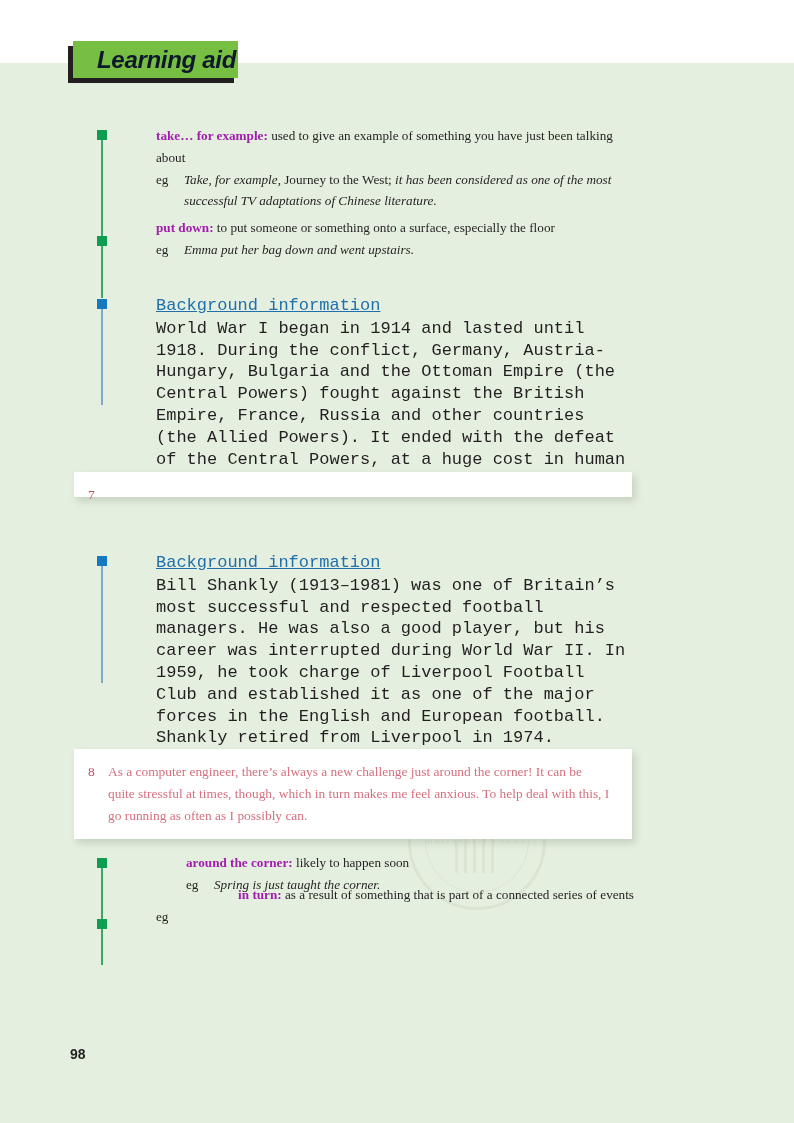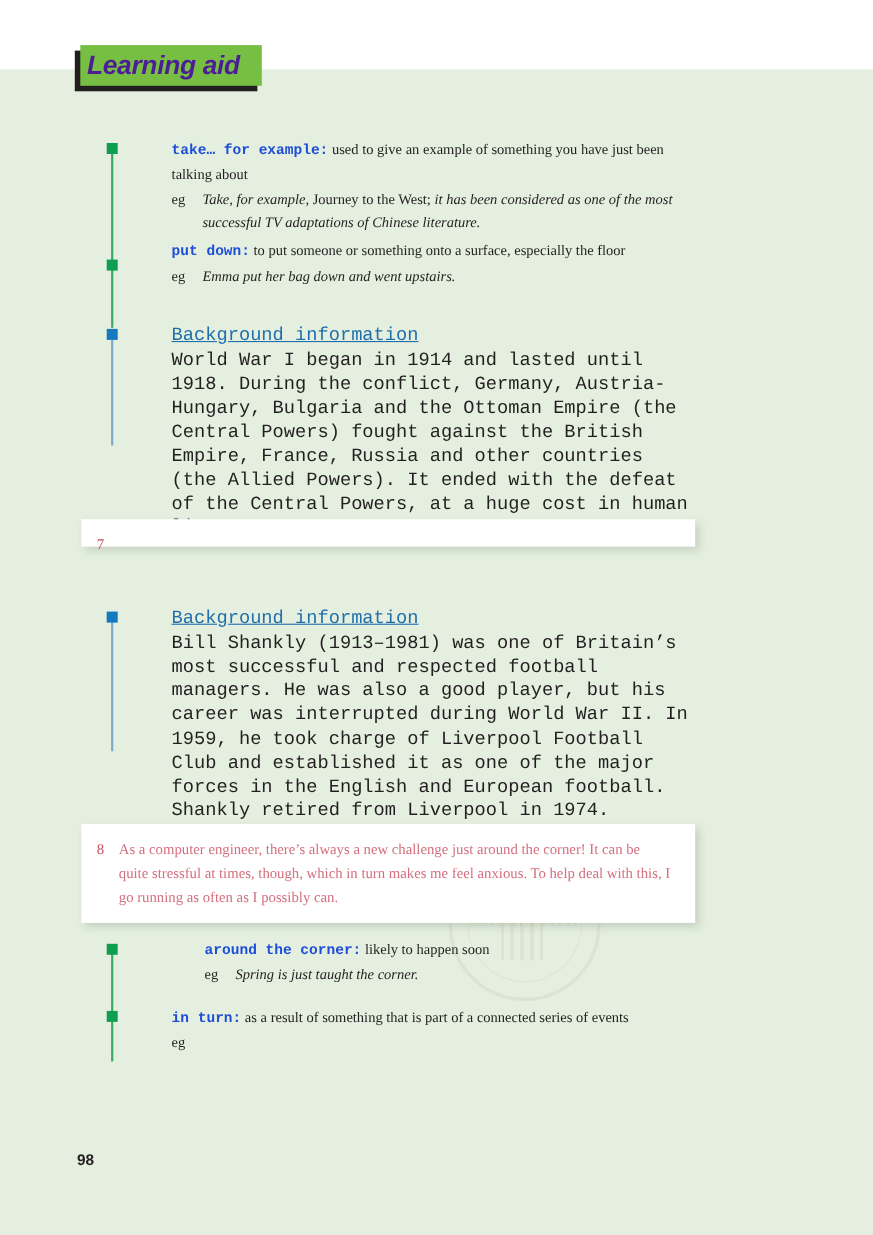--- a/index.html
+++ b/index.html
@@ -100,23 +100,23 @@
     height: 37px;
     background: #76bf43;
     display: flex;
     align-items: center;
   }
   #header-tab-label {
     font-family: "Liberation Sans", sans-serif;
     font-weight: bold;
     font-style: italic;
     font-size: 24px;
-    color: #4c1d95;
+    color: #0f172a;
     letter-spacing: -0.3px;
-    padding-left: 6px;
+    padding-left: 24px;
     white-space: nowrap;
   }
 
   
   .group {
     position: absolute;
     left: 0;
     width: 794px;
   }
 
@@ -140,23 +140,22 @@
   .entry {
     position: absolute;
     left: 156px;
     width: 478px;
     font-family: "Liberation Serif", serif;
     font-size: 13.2px;
     line-height: 21.8px;
     color: #231f20;
   }
   .entry .head {
-    color: #1d4ed8;
+    color: #a21caf;
     font-weight: bold;
-    font-family: Liberation Mono, monospace;
   }
   .eg-row {
     display: block;
     position: relative;
     padding-left: 28px;
   }
   .eg-label {
     position: absolute;
     left: 0;
     top: 0;
@@ -305,21 +304,21 @@
     <div class="entry" style="top:852px;margin-left:30px;">
       <span>
         <span class="head">around the corner:</span><span> likely to happen soon</span>
       </span>
       <span class="eg-row">
         <span class="eg-label">eg</span>
         <span class="eg-text">Spring is just taught the corner.</span>
       </span>
     </div>
 
-    <div class="entry" style="top:914px;">
+    <div class="entry" style="top:884px;text-align:right;">
       <span>
         <span class="head">in turn:</span><span> as a result of something that is part of a connected series of events</span>
       </span>
       <span class="eg-row">
         <span class="eg-label">eg</span>
       </span>
     </div>
   </div>
 
   <div id="page-number">98</div>

